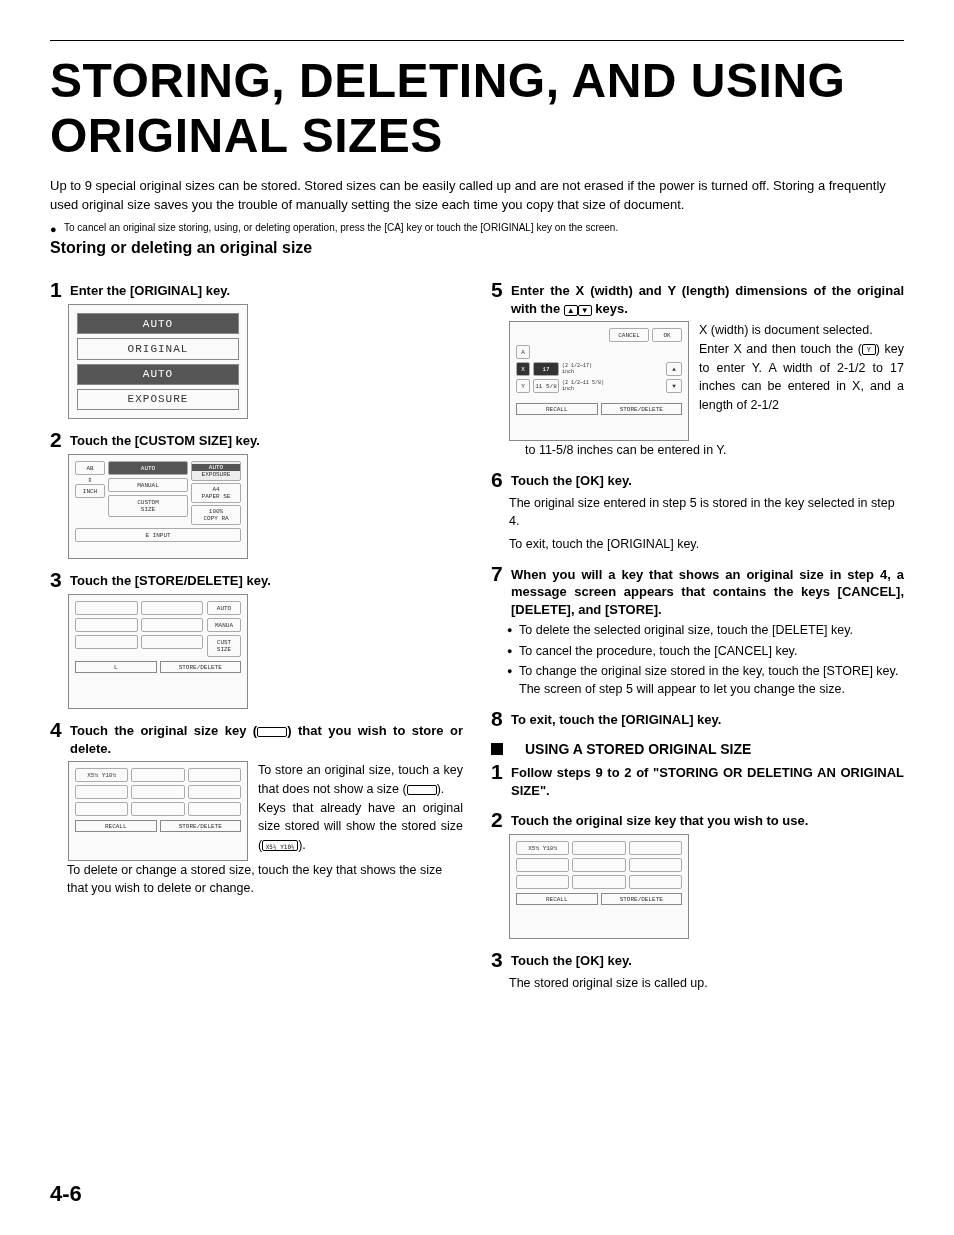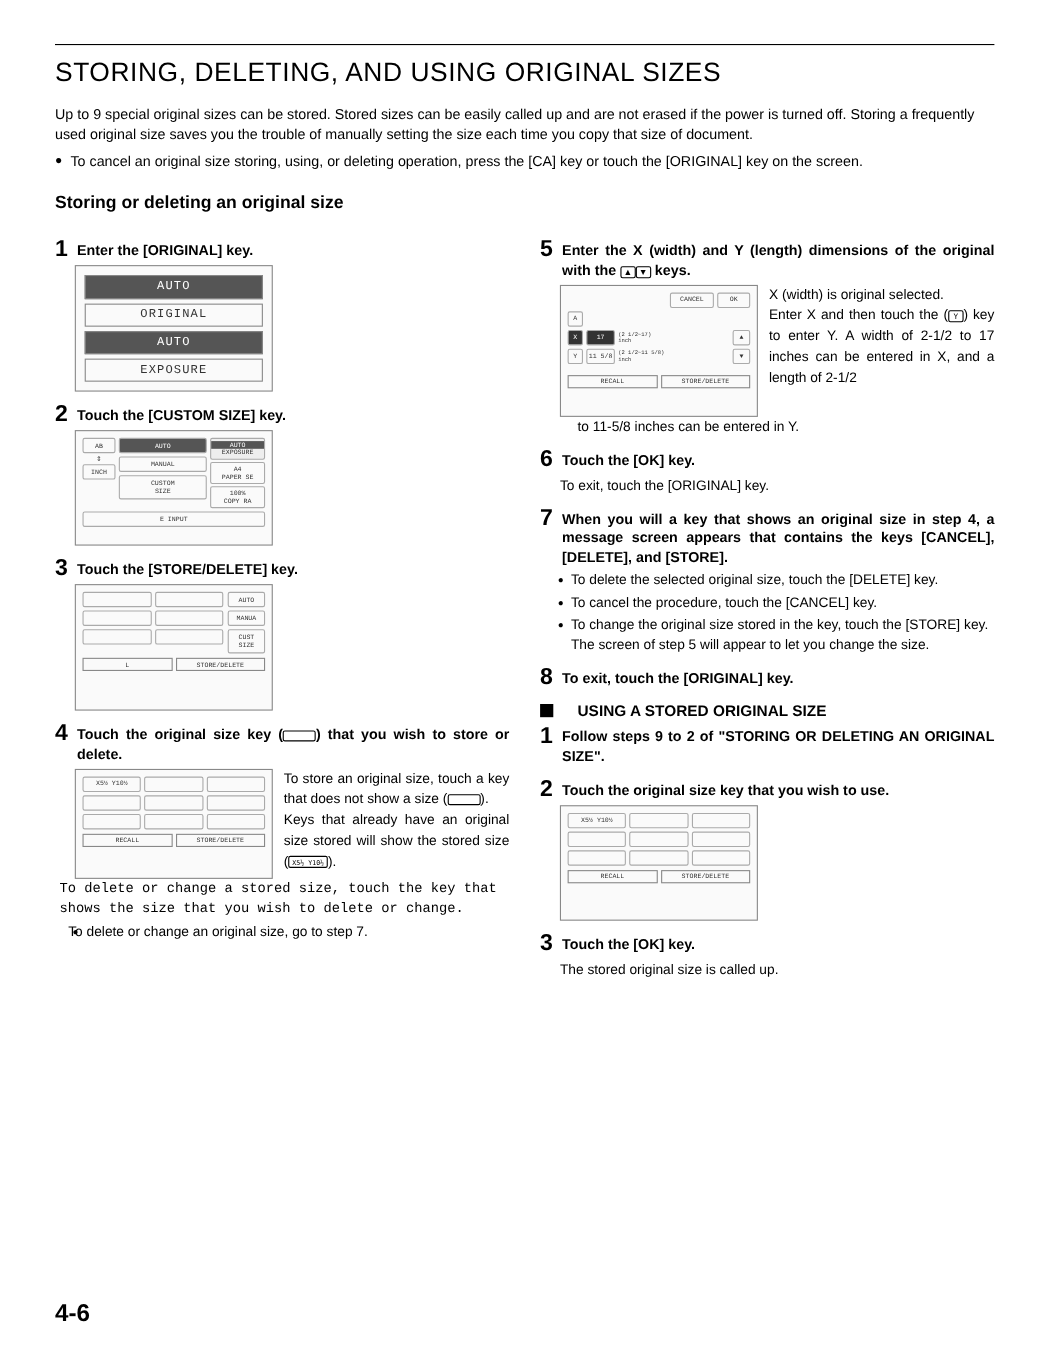--- a/index.html
+++ b/index.html
@@ -7,28 +7,28 @@
     font-family: Arial, Helvetica, sans-serif;
     width: 954px;
     height: 1235px;
     padding: 40px 50px 30px 50px;
     background: #fff;
     color: #000;
     position: relative;
   }
   .topline { border-top: 1px solid #000; margin-bottom: 12px; }
   h1 {
-    font-size: 24px;
-    font-weight: normal;
+    font-size: 48px;
+    font-weight: bold;
     letter-spacing: 0.5px;
     line-height: 1.15;
     margin-bottom: 14px;
   }
   .intro { font-size: 13px; line-height: 1.45; margin-bottom: 6px; }
-  .bullet-top { font-size: 13px; line-height: 1.4; padding-left: 14px; position: relative; margin-bottom: 20px; }
+  .bullet-top { font-size: 10px; line-height: 1.4; padding-left: 14px; position: relative; margin-bottom: 4px; }
   .bullet-top::before { content: "●"; position: absolute; left: 0; top: 1px; font-size: 11px; }
   h2 { font-size: 16px; font-weight: bold; margin-top: 4px; margin-bottom: 22px; }
   .cols { display: flex; gap: 28px; }
   .col { flex: 1; }
   .step { margin-bottom: 10px; }
   .step-head { display: flex; align-items: flex-start; gap: 6px; font-weight: bold; font-size: 13px; line-height: 1.35; margin-bottom: 4px; }
   .step-num { font-size: 21px; font-weight: bold; line-height: 1; min-width: 14px; }
   .step-title { flex: 1; padding-top: 3px; }
   .step-title.justify { text-align: justify; }
   .body-text { font-size: 12.5px; line-height: 1.45; margin-left: 18px; margin-bottom: 4px; }
@@ -190,22 +190,21 @@
             <div class="fig-btn">RECALL</div>
             <div class="fig-btn">STORE/DELETE</div>
           </div>
         </div>
         <div class="txt">
           <span>To store an original size, touch a key that does not show a size (</span><span class="key-icon"></span><span>).</span>
           <br>
           <span>Keys that already have an original size stored will show the stored size (</span><span class="key-icon sm">X5½ Y10½</span><span>).</span>
         </div>
       </div>
-      <p class="body-text" style="margin-left:4px;font-family:Liberation Mono, monospace;">To delete or change a stored size, touch the key that shows the size that you wish to delete or change.</p>
-      <p class="sub-bullet" style="padding-left:12px;">To delete or change an original size, go to step 7.</p>
+      <p class="body-text" style="margin-left:17px;">To delete or change a stored size, touch the key that shows the size that you wish to delete or change.</p>
     </div>
 
   </div>
 
   <div class="col">
 
     <div class="step">
       <div class="step-head">
         <span class="step-num">5</span>
         <span class="step-title justify">
@@ -236,32 +235,33 @@
               <div>inch</div>
             </div>
             <div class="fig-cell" style="width:16px;">▼</div>
           </div>
           <div class="fig-pair" style="margin-top:6px;">
             <div class="fig-btn">RECALL</div>
             <div class="fig-btn">STORE/DELETE</div>
           </div>
         </div>
         <div class="txt">
-          <span>X (width) is original selected.</span><br>
+          <span>X (width) is document selected.</span><br>
           <span>Enter X and then touch the (</span><span class="y-icon">Y</span><span>) key to enter Y. A width of 2-1/2 to 17 inches can be entered in X, and a length of 2-1/2</span>
         </div>
       </div>
       <p class="body-text" style="margin-left:34px;">to 11-5/8 inches can be entered in Y.</p>
     </div>
 
     <div class="step">
       <div class="step-head">
         <span class="step-num">6</span>
         <span class="step-title">Touch the [OK] key.</span>
       </div>
+      <p class="body-text">The original size entered in step 5 is stored in the key selected in step 4.</p>
       <p class="body-text">To exit, touch the [ORIGINAL] key.</p>
     </div>
 
     <div class="step">
       <div class="step-head">
         <span class="step-num">7</span>
         <span class="step-title justify">When you will a key that shows an original size in step 4, a message screen appears that contains the keys [CANCEL], [DELETE], and [STORE].</span>
       </div>
       <p class="sub-bullet">To delete the selected original size, touch the [DELETE] key.</p>
       <p class="sub-bullet">To cancel the procedure, touch the [CANCEL] key.</p>

